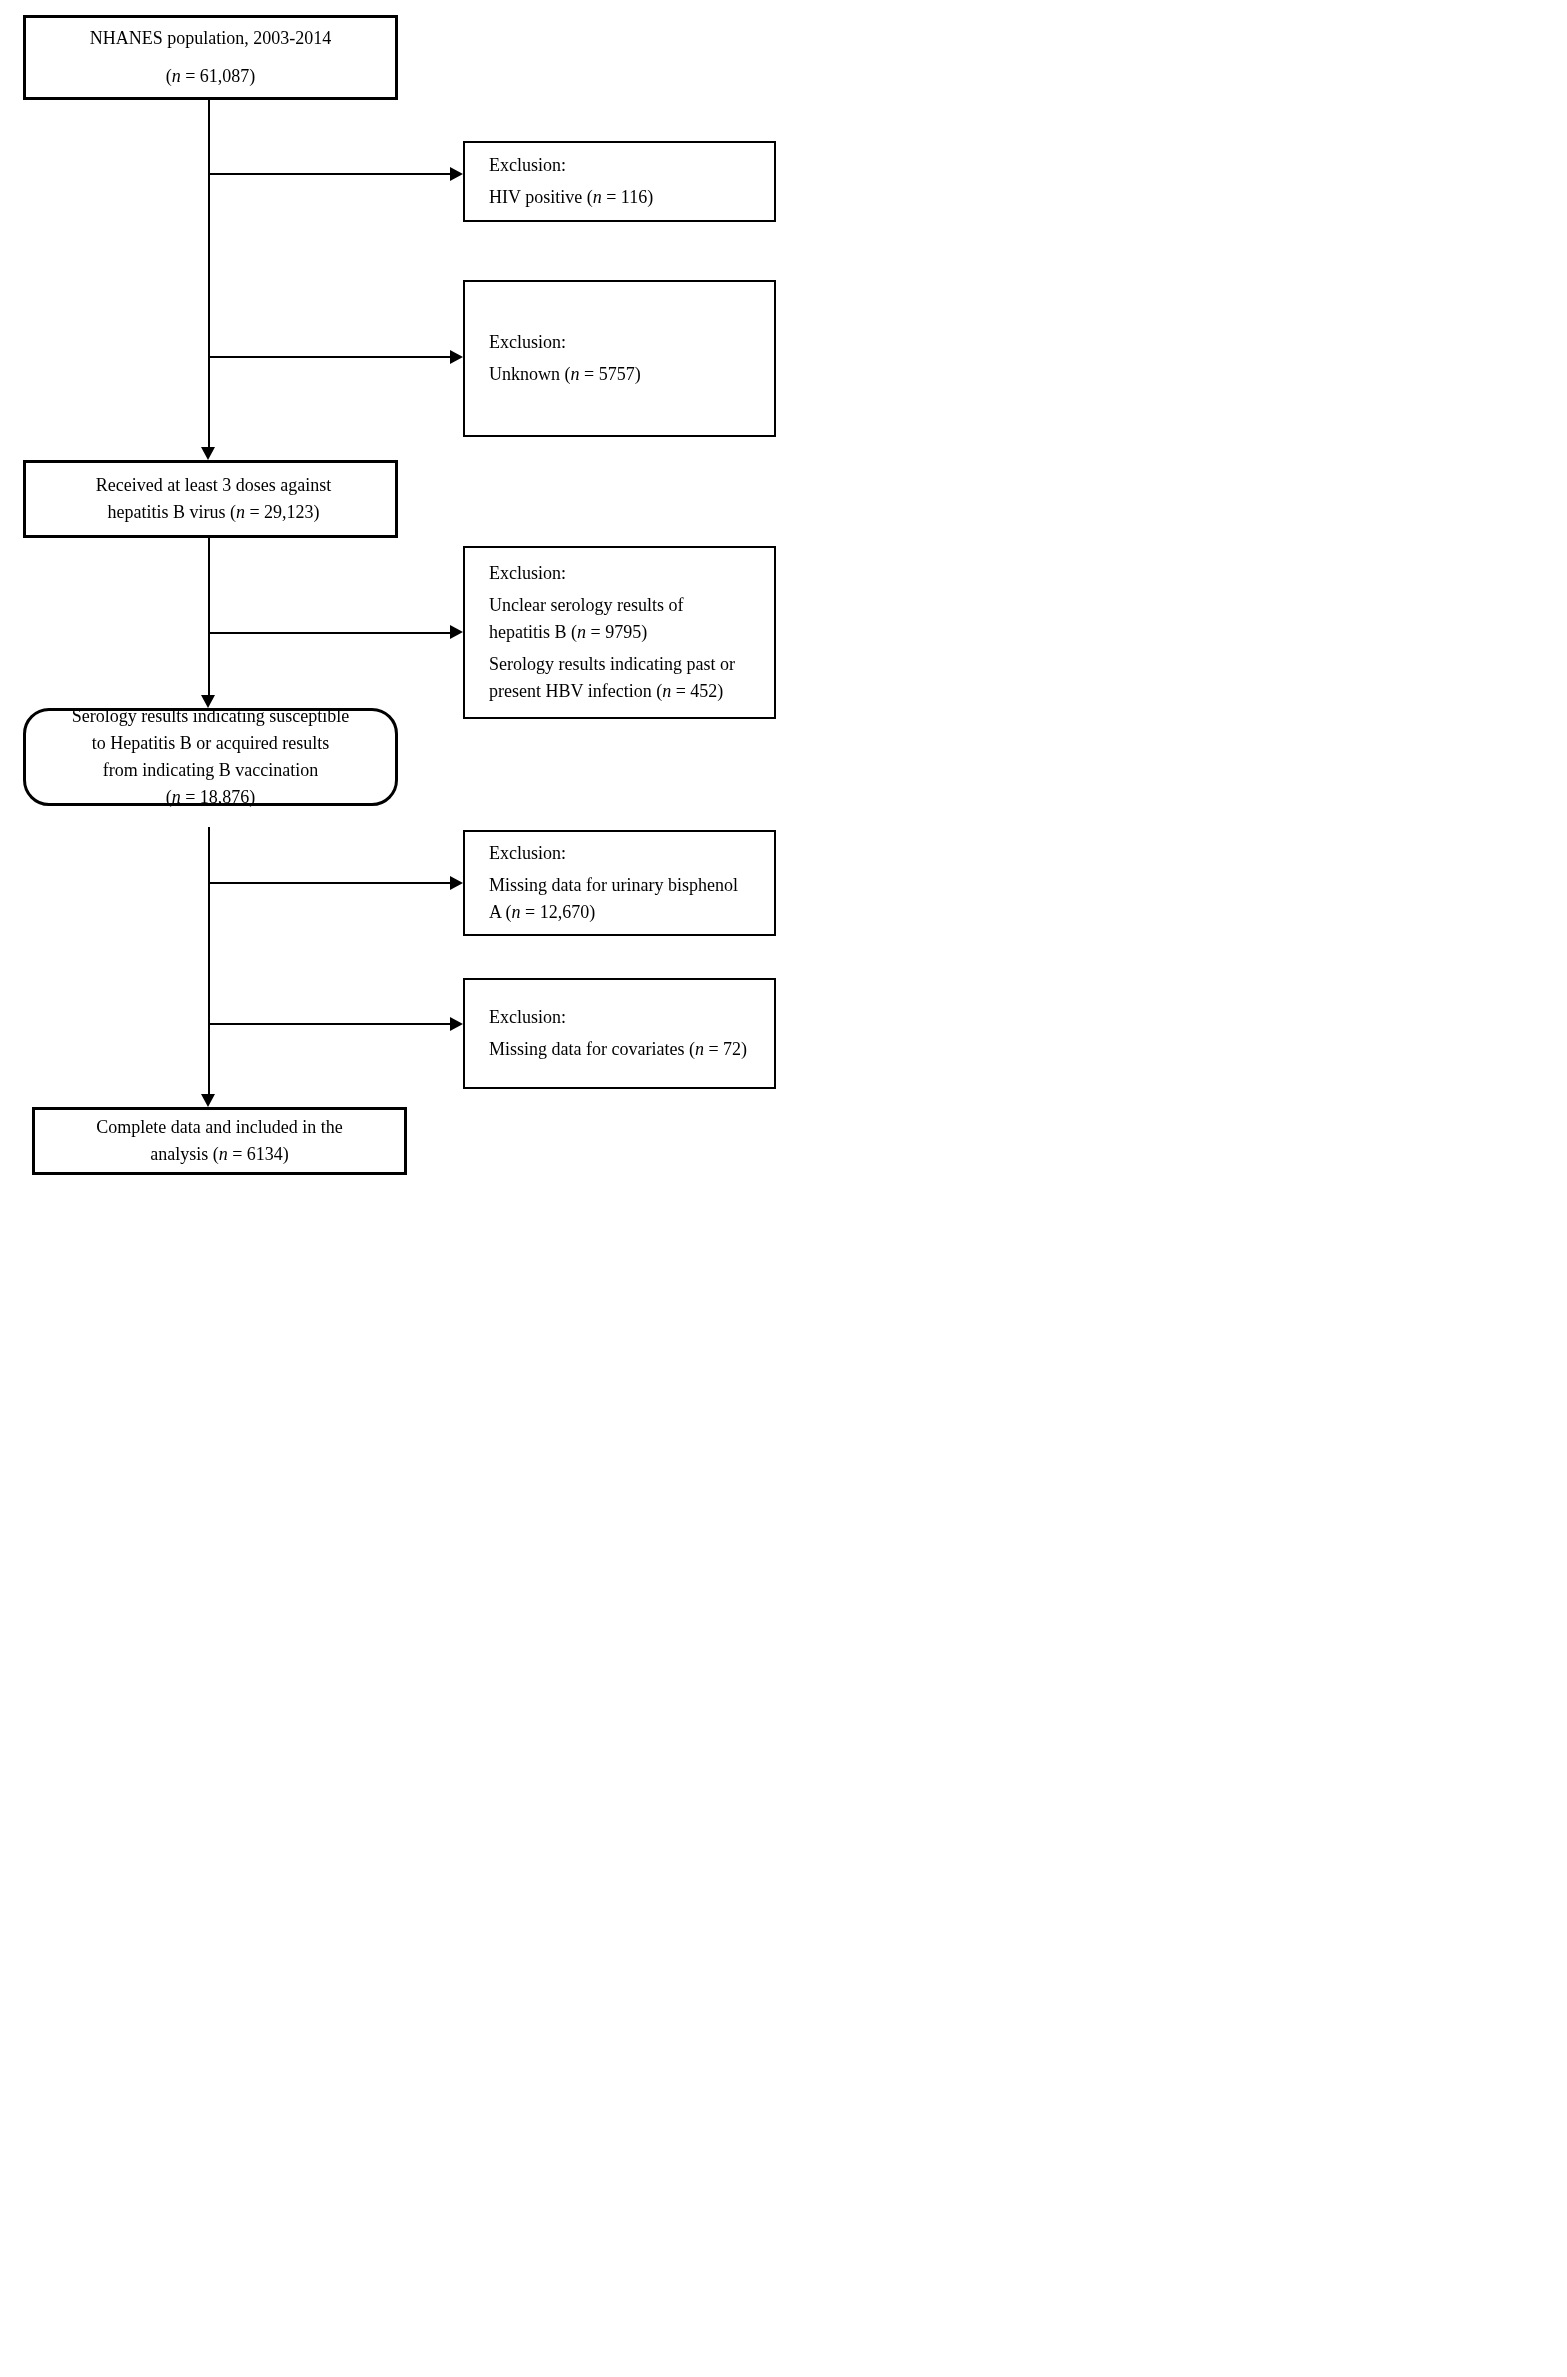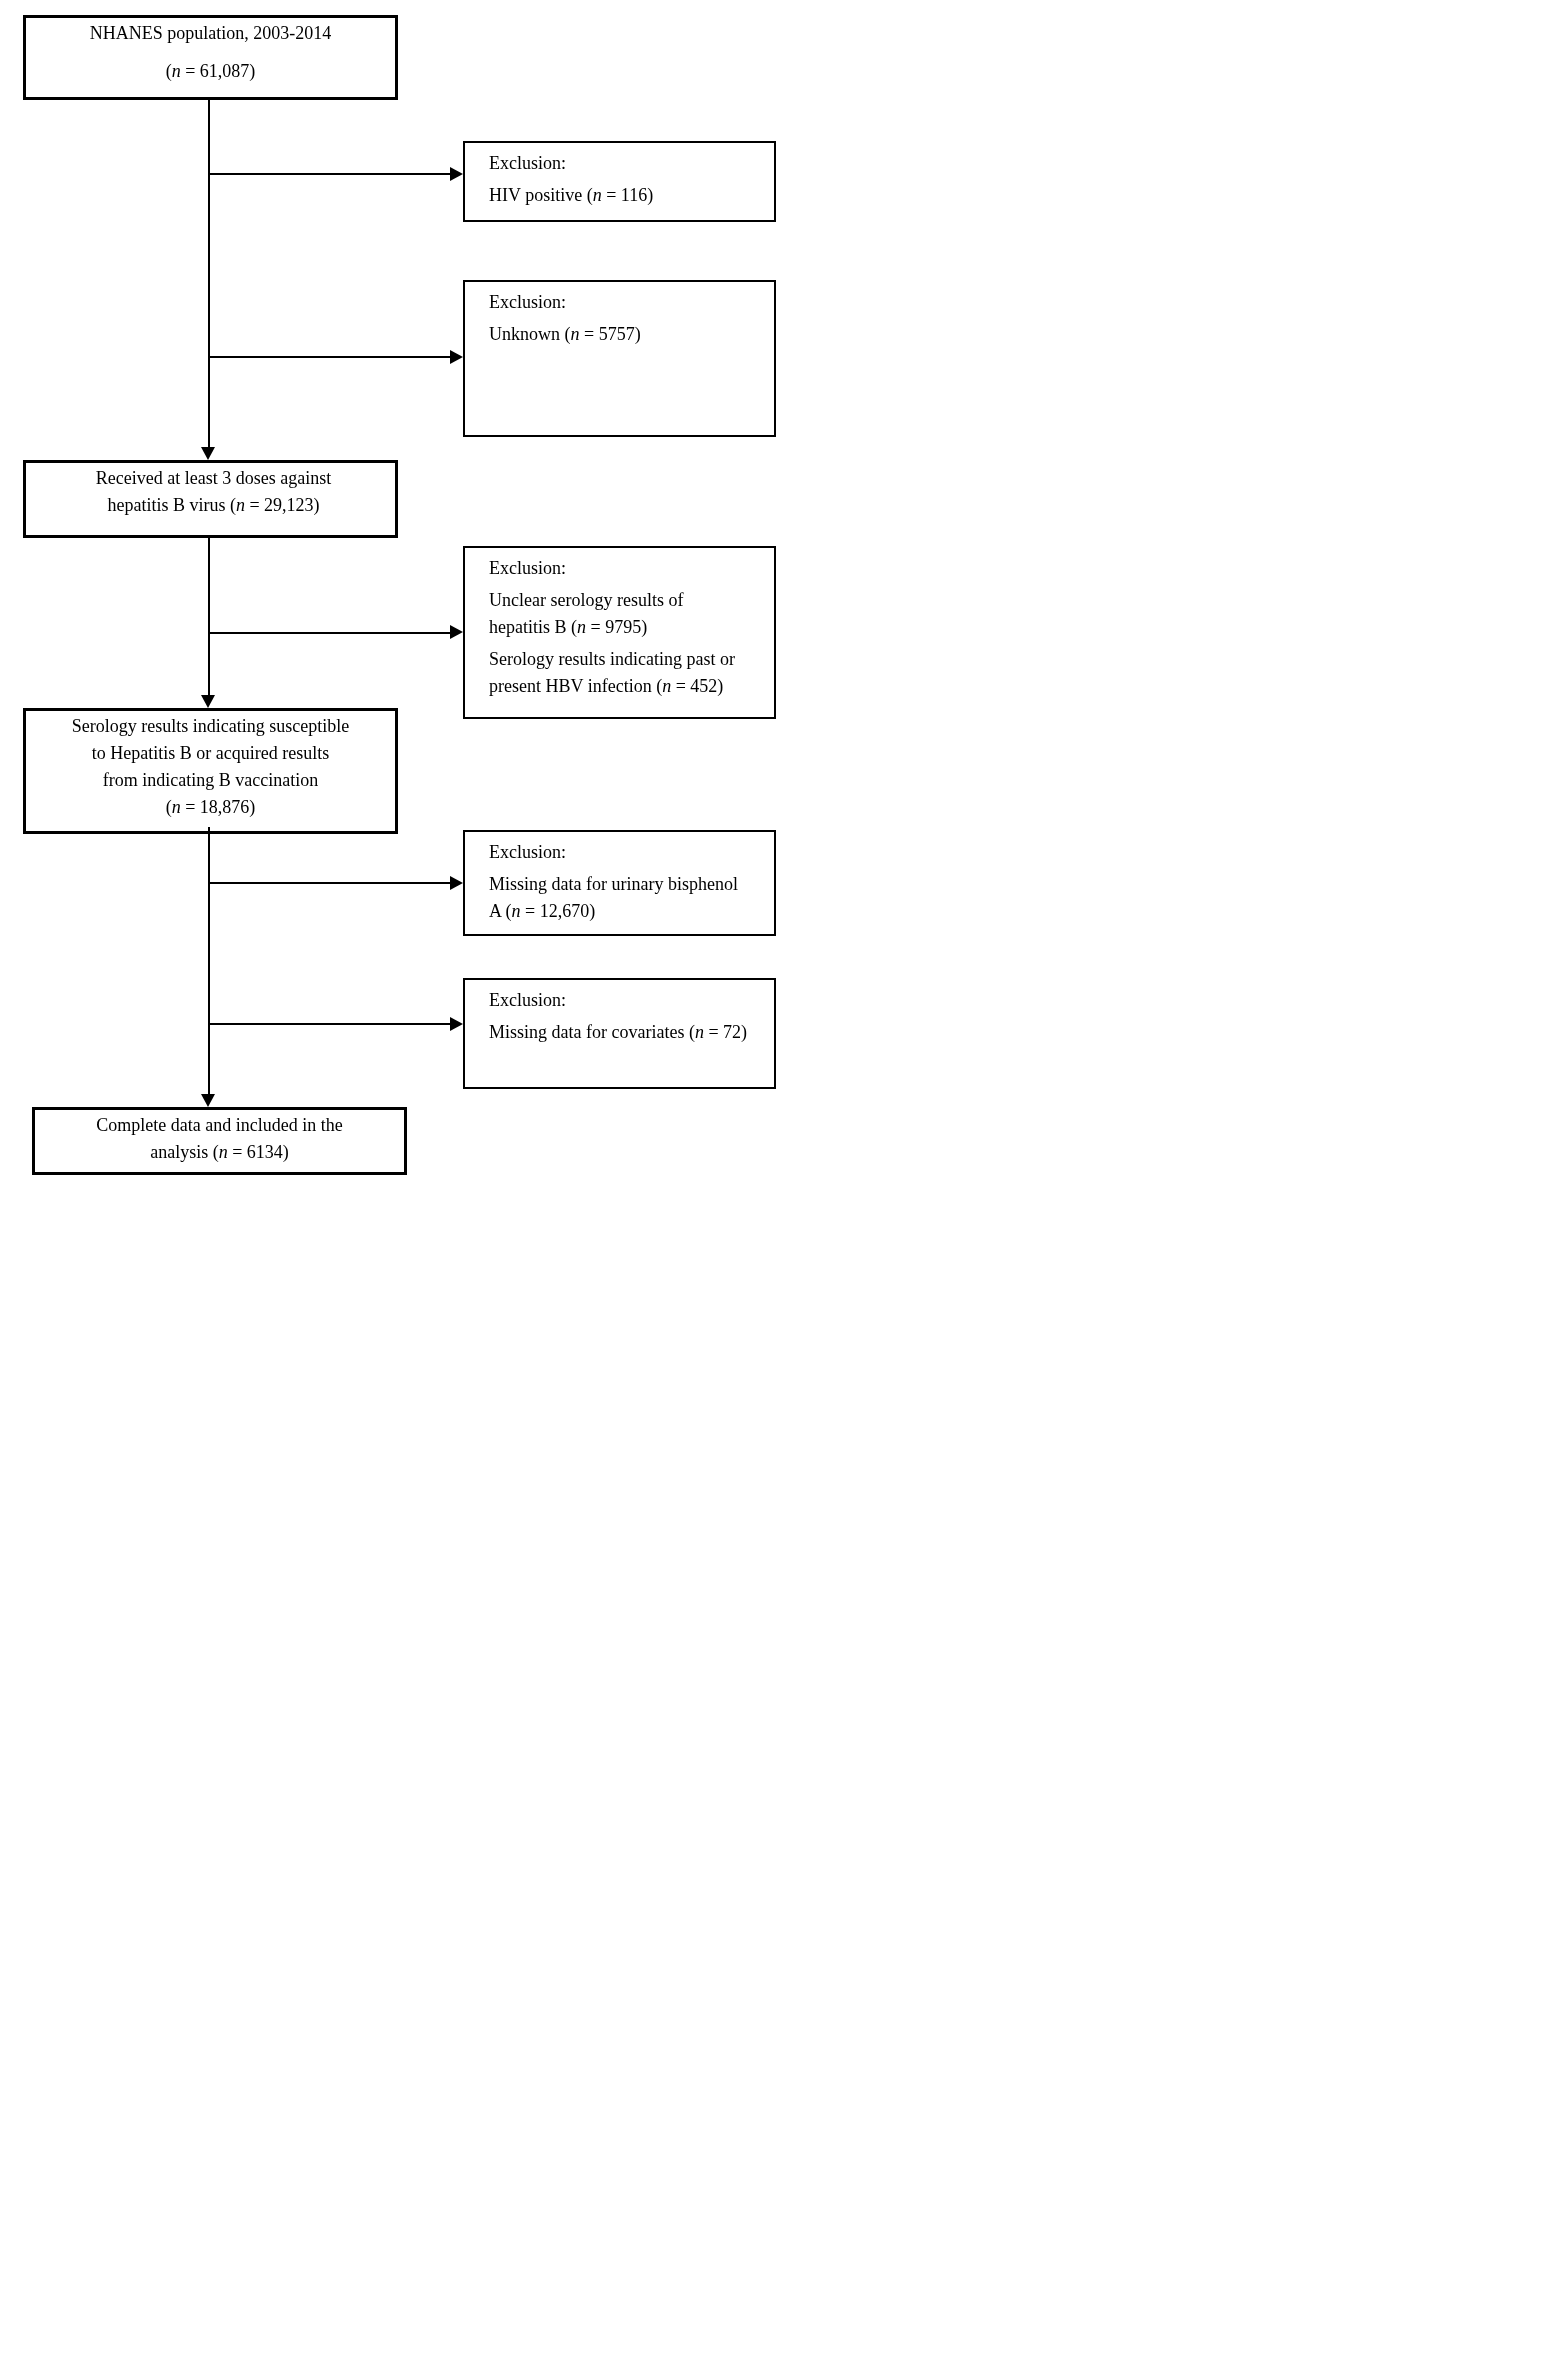--- a/index.html
+++ b/index.html
@@ -3,21 +3,21 @@
 <meta charset="utf-8">
 <style>
   html,body{margin:0;padding:0;background:#ffffff;}
   .canvas{
     position:relative;width:784px;height:1188px;background:#ffffff;
     font-family:"Liberation Serif","DejaVu Serif",serif;
     color:#000;font-size:18px;line-height:27px;
   }
   .box{
     position:absolute;background:#ffffff;box-sizing:border-box;
-    display:flex;flex-direction:column;justify-content:flex-start;
+    display:flex;flex-direction:column;justify-content:center;
   }
   .main{border:3px solid #000;text-align:center;padding:2.4px 18px;}
   .excl{border:2.4px solid #000;text-align:left;padding:4.8px 26px 4.8px 24px;}
   .box p{margin:0;}
   .main p{white-space:nowrap;}
   .gapped{row-gap:10.8px;}
   .excl p{margin:2.4px 0;font-family:Liberation Serif, serif;}
   .vline,.hline{position:absolute;background:#000;}
   .arrow-down{
     position:absolute;width:0;height:0;
@@ -38,21 +38,21 @@
   <div class="box main gapped" style="left:23px;top:15px;width:375px;height:85px;">
     <p>NHANES population, 2003-2014</p>
     <p>(<i>n</i> = 61,087)</p>
   </div>
 
   <div class="box main" style="left:23px;top:460px;width:375px;height:78px;padding-left:24px;">
     <p>Received at least 3 doses against</p>
     <p>hepatitis B virus (<i>n</i> = 29,123)</p>
   </div>
 
-  <div class="box main" style="left:23px;top:708px;width:375px;height:126px;">
+  <div class="box main" style="left:23px;top:708px;width:375px;height:98px;border-radius:26px;">
     <p>Serology results indicating susceptible</p>
     <p>to Hepatitis B or acquired results</p>
     <p>from indicating B vaccination</p>
     <p>(<i>n</i> = 18,876)</p>
   </div>
 
   <div class="box main" style="left:32px;top:1107px;width:375px;height:68px;">
     <p>Complete data and included in the</p>
     <p>analysis (<i>n</i> = 6134)</p>
   </div>

